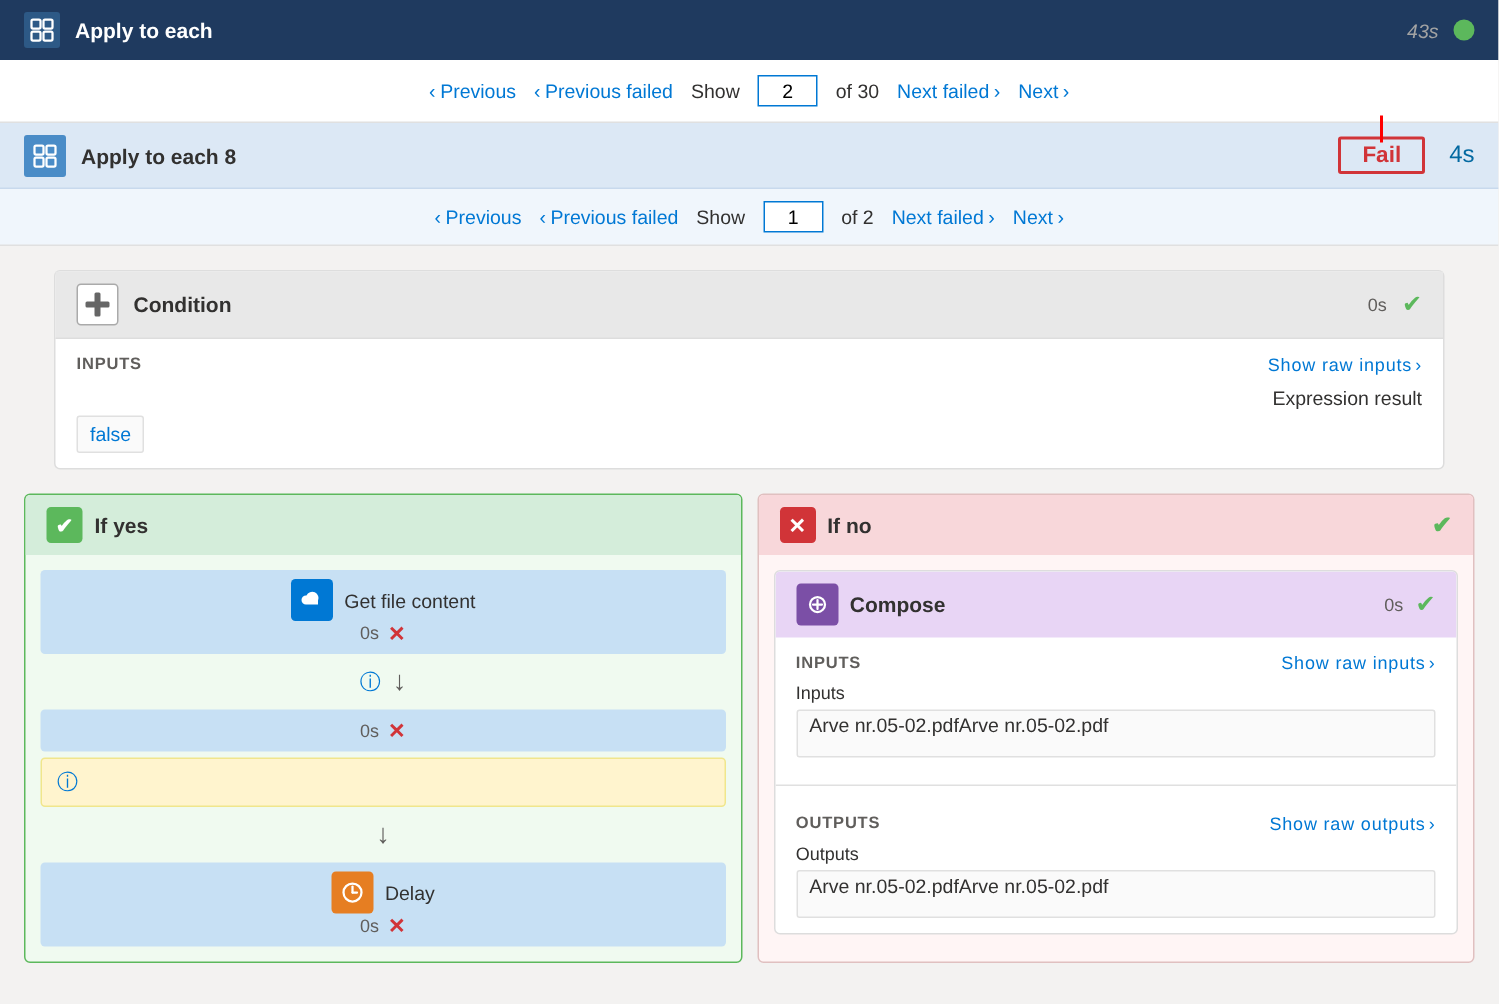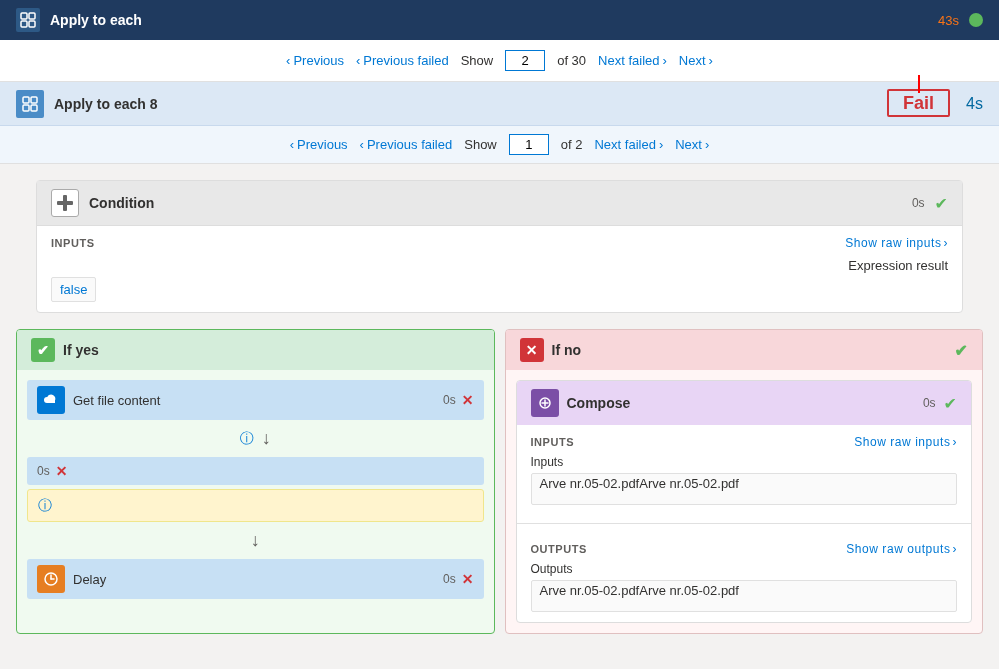--- a/index.html
+++ b/index.html
@@ -10,21 +10,21 @@
       color: white;
       display: flex;
       align-items: center;
       justify-content: space-between;
       padding: 0 16px;
       height: 40px;
     }
     .top-bar-left { display: flex; align-items: center; gap: 10px; }
     .top-bar-icon { width: 24px; height: 24px; background: #2d5986; border-radius: 2px; display: flex; align-items: center; justify-content: center; }
     .top-bar-title { font-size: 14px; font-weight: 600; }
-    .top-bar-time { font-size: 13px; color: #f97316; }
+    .top-bar-time { font-size: 13px; color: #a3a3a3; font-style: italic; }
     .green-dot { width: 14px; height: 14px; background: #5cb85c; border-radius: 50%; }
 
     .nav-bar {
       background: #fff;
       border-bottom: 1px solid #e0e0e0;
       display: flex;
       align-items: center;
       justify-content: center;
       padding: 10px 0;
       gap: 12px;
@@ -57,21 +57,21 @@
       border-bottom: 1px solid #c8d9ed;
     }
     .section-header-left { display: flex; align-items: center; gap: 10px; }
     .section-icon { width: 28px; height: 28px; background: #4a8cc7; border-radius: 2px; display: flex; align-items: center; justify-content: center; color: white; font-size: 14px; }
     .section-title { font-size: 14px; font-weight: 600; color: #323130; }
     .section-time { font-size: 16px; color: #0369a1; }
     .fail-badge {
       border: 2px solid #d13438;
       color: #d13438;
       font-weight: 700;
-      font-size: 18px;
+      font-size: 15px;
       padding: 2px 14px;
       border-radius: 2px;
     }
 
     .sub-nav-bar {
       background: #f0f6fc;
       border-bottom: 1px solid #e0e0e0;
       display: flex;
       align-items: center;
       justify-content: center;
@@ -161,20 +161,21 @@
 
     .branch-content { padding: 10px; display: flex; flex-direction: column; gap: 4px; }
 
     .action-row {
       background: #c7e0f4;
       border-radius: 3px;
       display: flex;
       align-items: center;
       justify-content: space-between;
       padding: 6px 10px;
+      flex-direction: column;
     }
     .action-left { display: flex; align-items: center; gap: 8px; }
     .action-icon-blue { width: 28px; height: 28px; background: #0078d4; border-radius: 3px; display: flex; align-items: center; justify-content: center; color: white; font-size: 14px; }
     .action-icon-red { width: 28px; height: 28px; background: #c0392b; border-radius: 3px; display: flex; align-items: center; justify-content: center; color: white; font-size: 13px; }
     .action-icon-orange { width: 28px; height: 28px; background: #e67e22; border-radius: 3px; display: flex; align-items: center; justify-content: center; color: white; font-size: 14px; }
     .action-label { font-size: 13px; color: #323130; }
     .action-time { font-size: 12px; color: #605e5c; }
     .action-right { display: flex; align-items: center; gap: 6px; }
     .close-x { color: #d13438; font-weight: bold; cursor: pointer; font-size: 14px; }
 

